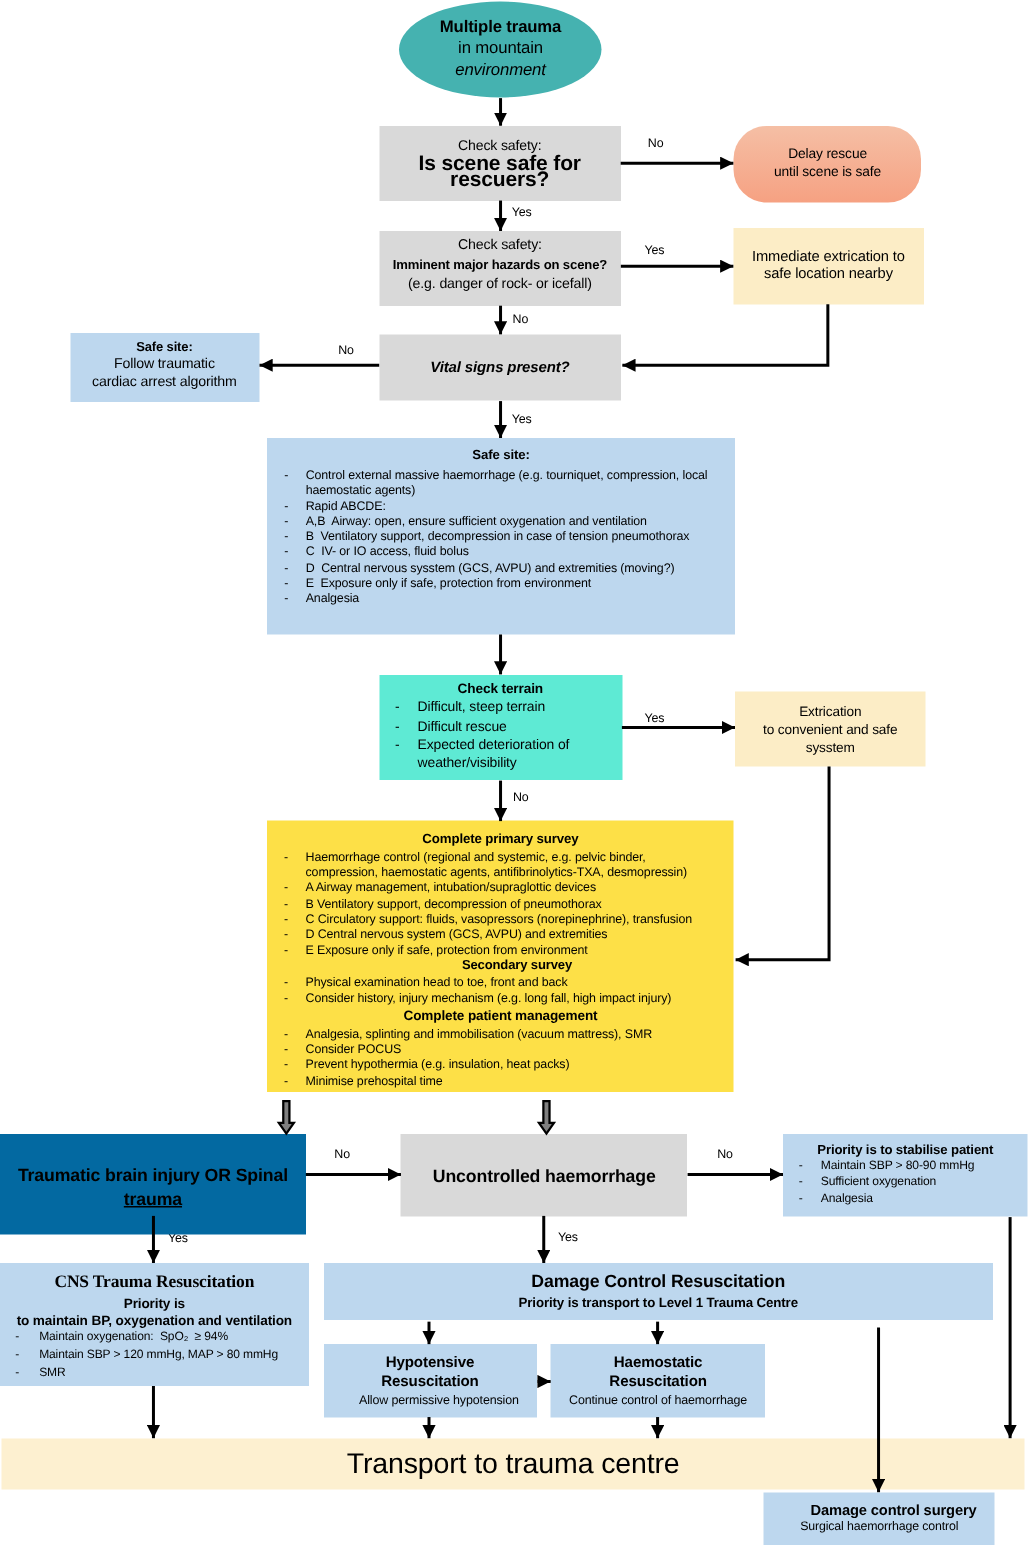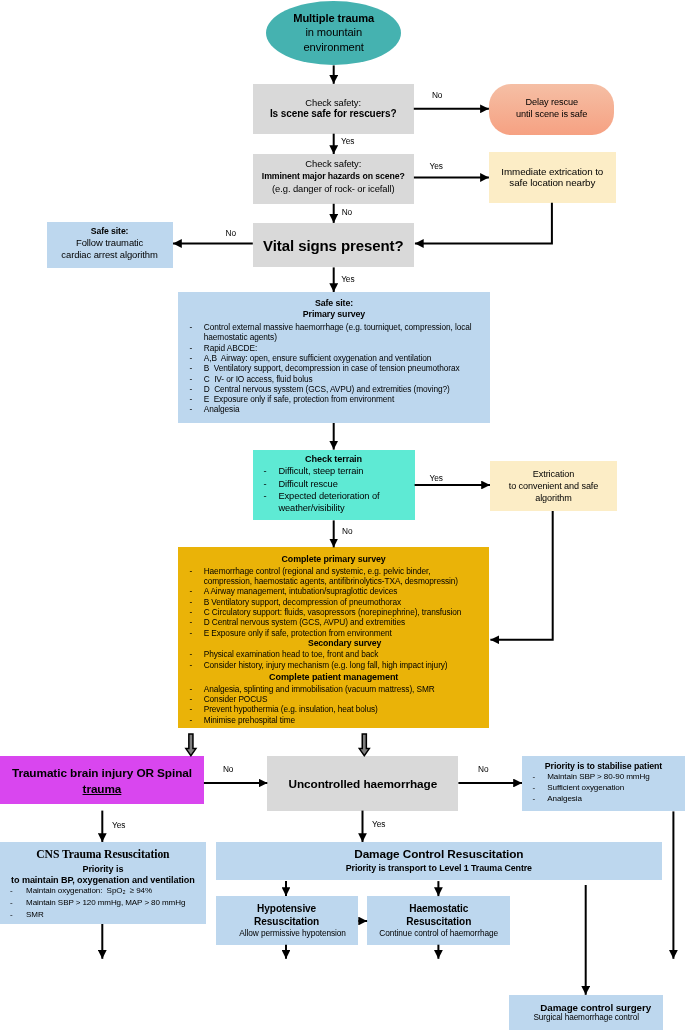--- a/index.html
+++ b/index.html
@@ -98,59 +98,58 @@
 <div class="elabel" style="left:342.0px;top:526.4px;">No</div>
 <div class="elabel" style="left:222.9px;top:763.8px;">No</div>
 <div class="elabel" style="left:478.1px;top:764.3px;">No</div>
 <div class="elabel" style="left:112.0px;top:820.4px;">Yes</div>
 <div class="elabel" style="left:372.0px;top:819.4px;">Yes</div>
 
 <div class="node" style="left:265.9px;top:0.9px;width:135.6px;height:64.4px;background:#45B2B0;border-radius:50%;
             align-items:center;justify-content:center;padding-bottom:0.8px;">
   <div class="ctr bold" style="font-size:11.15px;line-height:14.6px;">Multiple trauma</div>
   <div class="ctr" style="font-size:11.15px;line-height:14.6px;">in mountain</div>
-  <div class="ctr" style="font-size:11.15px;line-height:14.6px;">environment</div>
+  <div class="ctr" style="font-size:11.15px;line-height:14.6px;font-style:italic;">environment</div>
 </div>
 
 <div class="node" style="left:252.5px;top:83.8px;width:161.3px;height:49.9px;background:#D9D9D9;padding-bottom:0.8px;">
   <div class="ctr" style="font-size:9.4px;line-height:11.6px;">Check safety:</div>
-  <div class="ctr bold" style="font-size:10px;line-height:11.6px;">Is scene safe for rescuers?</div>
+  <div class="ctr bold" style="font-size:14px;line-height:11.6px;">Is scene safe for rescuers?</div>
 </div>
 
 <div class="node" style="left:489px;top:84px;width:125.4px;height:50.7px;
             background:linear-gradient(#F5BFA5,#F6A182);border-radius:22px;">
   <div class="ctr" style="font-size:9.2px;line-height:11.9px;">Delay rescue</div>
   <div class="ctr" style="font-size:9.2px;line-height:11.9px;">until scene is safe</div>
 </div>
 
 <div class="node" style="left:252.7px;top:154px;width:161.2px;height:49.8px;background:#D9D9D9;padding-bottom:4.8px;">
   <div class="ctr" style="font-size:9.45px;line-height:12.05px;">Check safety:</div>
   <div class="ctr bold" style="font-size:8.73px;line-height:12.05px;">Imminent major hazards on scene?</div>
   <div class="ctr" style="font-size:9.42px;line-height:12.05px;">(e.g. danger of rock- or icefall)</div>
 </div>
 
 <div class="node" style="left:488.9px;top:152.2px;width:126.8px;height:50.6px;background:#FCEDC6;">
   <div class="ctr" style="font-size:9.8px;line-height:11.8px;">Immediate extrication to</div>
   <div class="ctr" style="font-size:9.8px;line-height:11.8px;">safe location nearby</div>
 </div>
 
 <div class="node" style="left:252.8px;top:222.9px;width:161.1px;height:44.5px;background:#D9D9D9;">
-  <div class="ctr bold" style="font-size:15px;line-height:13px;">Vital signs present?</div>
+  <div class="ctr bold" style="font-size:10px;line-height:13px;font-style:italic;">Vital signs present?</div>
 </div>
 
 <div class="node" style="left:46.6px;top:222px;width:126px;height:45.5px;background:#BDD7EE;padding-bottom:3.2px;">
   <div class="ctr bold" style="font-size:8.69px;line-height:12.4px;">Safe site:</div>
   <div class="ctr" style="font-size:9.45px;line-height:12.4px;">Follow traumatic</div>
   <div class="ctr" style="font-size:9.45px;line-height:12.4px;">cardiac arrest algorithm</div>
 </div>
 
 <div class="node" style="left:178px;top:292px;width:312px;height:131px;background:#BDD7EE;
             justify-content:flex-start;padding-top:6.3px;">
   <div class="ctr bold" style="font-size:8.8px;line-height:11.1px;">Safe site:</div>
-  <div class="ctr bold" style="font-size:8.8px;line-height:11.1px;">Primary survey</div>
   <ul style="font-size:8.3px;line-height:10.3px;margin-top:1.6px;">
         <li style="padding-left: 25.8px;"><span class="d" style="left: 11.5px;">-</span><span>Control external massive haemorrhage (e.g. tourniquet, compression, local haemostatic agents)</span></li>
         <li style="padding-left: 25.8px;"><span class="d" style="left: 11.5px;">-</span><span>Rapid ABCDE:</span></li>
         <li style="padding-left: 25.8px;"><span class="d" style="left: 11.5px;">-</span><span>A,B  Airway: open, ensure sufficient oxygenation and ventilation</span></li>
         <li style="padding-left: 25.8px;"><span class="d" style="left: 11.5px;">-</span><span>B  Ventilatory support, decompression in case of tension pneumothorax</span></li>
         <li style="padding-left: 25.8px;"><span class="d" style="left: 11.5px;">-</span><span>C  IV- or IO access, fluid bolus</span></li>
         <li style="padding-left: 25.8px;"><span class="d" style="left: 11.5px;">-</span><span>D  Central nervous sysstem (GCS, AVPU) and extremities (moving?)</span></li>
         <li style="padding-left: 25.8px;"><span class="d" style="left: 11.5px;">-</span><span>E  Exposure only if safe, protection from environment</span></li>
         <li style="padding-left: 25.8px;"><span class="d" style="left: 11.5px;">-</span><span>Analgesia</span></li>
       </ul>
@@ -162,49 +161,49 @@
   <ul style="font-size:9.3px;line-height:12.1px;padding-right:22px;">
         <li style="padding-left: 25.9px;"><span class="d" style="left: 10.9px;">-</span><span>Difficult, steep terrain</span></li>
         <li style="padding-left: 25.9px;"><span class="d" style="left: 10.9px;">-</span><span>Difficult rescue</span></li>
         <li style="padding-left: 25.9px;"><span class="d" style="left: 10.9px;">-</span><span>Expected deterioration of weather/visibility</span></li>
       </ul>
 </div>
 
 <div class="node" style="left:490px;top:461.4px;width:127px;height:49.6px;background:#FCEDC6;">
   <div class="ctr" style="font-size:9.1px;line-height:12.2px;">Extrication</div>
   <div class="ctr" style="font-size:9.1px;line-height:12.2px;">to convenient and safe</div>
-  <div class="ctr" style="font-size:9.1px;line-height:12.2px;">algorithm</div>
-</div>
-
-<div class="node" style="left:177.9px;top:547.4px;width:311.5px;height:180.4px;background:#eab308;
+  <div class="ctr" style="font-size:9.1px;line-height:12.2px;">sysstem</div>
+</div>
+
+<div class="node" style="left:177.9px;top:547.4px;width:311.5px;height:180.4px;background:#fde047;
             justify-content:flex-start;padding-top:6.2px;">
   <div class="ctr bold" style="font-size:8.85px;line-height:11.2px;">Complete primary survey</div>
   <ul style="font-size:8.3px;line-height:10.35px;margin-top:0.8px;padding-right:26px;">
         <li style="padding-left: 25.8px;"><span class="d" style="left: 11.5px;">-</span><span>Haemorrhage control (regional and systemic, e.g. pelvic binder, compression, haemostatic agents, antifibrinolytics-TXA, desmopressin)</span></li>
         <li style="padding-left: 25.8px;"><span class="d" style="left: 11.5px;">-</span><span>A Airway management, intubation/supraglottic devices</span></li>
         <li style="padding-left: 25.8px;"><span class="d" style="left: 11.5px;">-</span><span>B Ventilatory support, decompression of pneumothorax</span></li>
         <li style="padding-left: 25.8px;"><span class="d" style="left: 11.5px;">-</span><span>C Circulatory support: fluids, vasopressors (norepinephrine), transfusion</span></li>
         <li style="padding-left: 25.8px;"><span class="d" style="left: 11.5px;">-</span><span>D Central nervous system (GCS, AVPU) and extremities</span></li>
         <li style="padding-left: 25.8px;"><span class="d" style="left: 11.5px;">-</span><span>E Exposure only if safe, protection from environment</span></li>
       </ul>
   <div class="ctr bold" style="font-size:8.7px;line-height:10.3px;padding-left:22px;">Secondary survey</div>
   <ul style="font-size:8.3px;line-height:10.3px;margin-top:1.1px;">
         <li style="padding-left: 25.8px;"><span class="d" style="left: 11.5px;">-</span><span>Physical examination head to toe, front and back</span></li>
         <li style="padding-left: 25.8px;"><span class="d" style="left: 11.5px;">-</span><span>Consider history, injury mechanism (e.g. long fall, high impact injury)</span></li>
       </ul>
   <div class="ctr bold" style="font-size:9.05px;line-height:10.3px;margin-top:2.4px;">Complete patient management</div>
   <ul style="font-size:8.3px;line-height:10.3px;margin-top:1.1px;">
         <li style="padding-left: 25.8px;"><span class="d" style="left: 11.5px;">-</span><span>Analgesia, splinting and immobilisation (vacuum mattress), SMR</span></li>
         <li style="padding-left: 25.8px;"><span class="d" style="left: 11.5px;">-</span><span>Consider POCUS</span></li>
-        <li style="padding-left: 25.8px;"><span class="d" style="left: 11.5px;">-</span><span>Prevent hypothermia (e.g. insulation, heat bolus)</span></li>
+        <li style="padding-left: 25.8px;"><span class="d" style="left: 11.5px;">-</span><span>Prevent hypothermia (e.g. insulation, heat packs)</span></li>
         <li style="padding-left: 25.8px;"><span class="d" style="left: 11.5px;">-</span><span>Minimise prehospital time</span></li>
       </ul>
 </div>
 
-<div class="node" style="left:0px;top:755.8px;width:203.9px;height:48px;background:#d946ef;padding-top:5px;">
+<div class="node" style="left:0px;top:755.8px;width:203.9px;height:67px;background:#0369a1;padding-top:5px;">
   <div class="ctr bold" style="font-size:11.8px;line-height:15.9px;">Traumatic brain injury OR Spinal</div>
   <div class="ctr bold" style="font-size:11.8px;line-height:15.9px;text-decoration:underline;">trauma</div>
 </div>
 
 <div class="node" style="left:267.3px;top:755.8px;width:191.1px;height:54.8px;background:#D9D9D9;padding-top:3.2px;">
   <div class="ctr bold" style="font-size:11.8px;line-height:15.9px;">Uncontrolled haemorrhage</div>
 </div>
 
 <div class="node" style="left:522px;top:755.8px;width:163px;height:55.6px;background:#BDD7EE;
             justify-content:flex-start;padding-top:4.8px;">
@@ -238,19 +237,22 @@
   <div class="ctr bold" style="font-size:10.1px;line-height:13.1px;">Resuscitation</div>
   <div class="ctr" style="font-size:8.32px;line-height:11px;margin-left:12px;">Allow permissive hypotension</div>
 </div>
 
 <div class="node" style="left:367.4px;top:896.1px;width:142.7px;height:48.6px;background:#BDD7EE;">
   <div class="ctr bold" style="font-size:10.1px;line-height:13.1px;">Haemostatic</div>
   <div class="ctr bold" style="font-size:10.1px;line-height:13.1px;">Resuscitation</div>
   <div class="ctr" style="font-size:8.32px;line-height:11px;">Continue control of haemorrhage</div>
 </div>
 
+<div class="node" style="left:1px;top:958.8px;width:682.2px;height:34.4px;background:#FDF0D0;padding-top:2.4px;">
+  <div class="ctr" style="font-size:19.0px;line-height:24px;">Transport to trauma centre</div>
+</div>
 
 <div class="node" style="left:509.4px;top:994.8px;width:153.6px;height:35.2px;background:#BDD7EE;
             justify-content:flex-start;padding-top:6.2px;">
   <div class="ctr bold" style="font-size:9.8px;line-height:13px;margin-left:19px;">Damage control surgery</div>
   <div class="ctr" style="font-size:8.24px;line-height:10.4px;margin-top:-0.7px;">Surgical haemorrhage control</div>
 </div>
 </div>
 
 </body></html>

